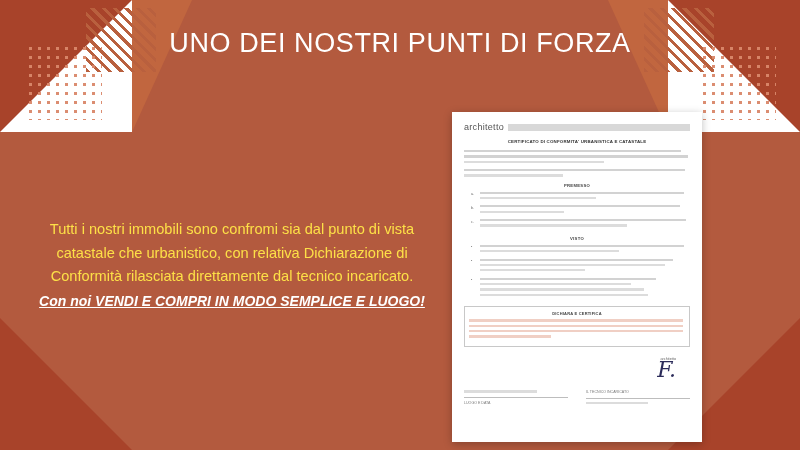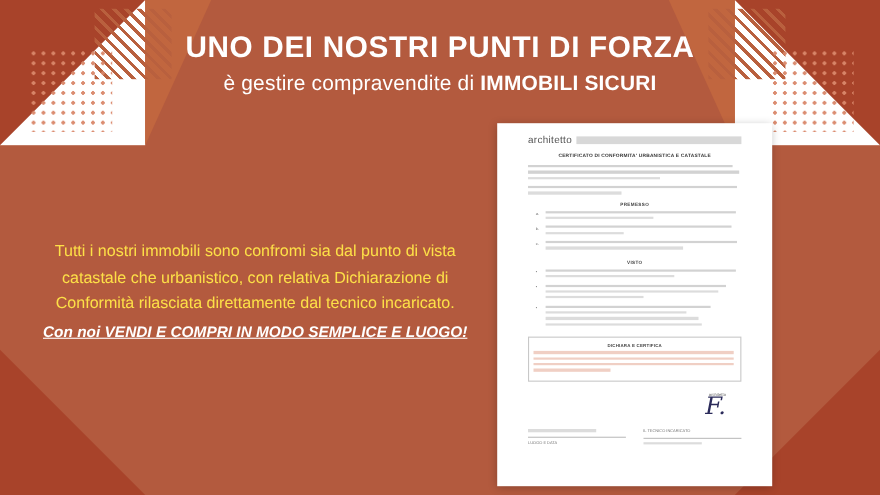--- a/index.html
+++ b/index.html
@@ -84,21 +84,21 @@
   
   .headings {
     position: absolute;
     top: 28px; left: 0; right: 0;
     text-align: center;
     z-index: 5;
   }
   .title {
     color: #ffffff;
     font-size: 27px;
-    font-weight: bold;
+    font-weight: normal;
     letter-spacing: .6px;
     line-height: 1.15;
   }
   .subtitle {
     color: #ffffff;
     font-size: 19px;
     font-weight: 400;
     margin-top: 7px;
     letter-spacing: .2px;
   }
@@ -132,21 +132,21 @@
 
   
   .doc {
     position: absolute;
     left: 452px;
     top: 112px;
     width: 250px;
     height: 330px;
     background: #ffffff;
     box-shadow: 0 2px 8px rgba(0,0,0,.25);
-    padding: 10px 28px;
+    padding: 10px 12px;
     z-index: 6;
     overflow: hidden;
   }
   .doc-header {
     display: flex;
     align-items: center;
     gap: 4px;
     margin-bottom: 7px;
   }
   .doc-logo {
@@ -257,23 +257,20 @@
   <div class="tri tr-tri1"></div>
   <div class="tri tr-tri2"></div>
   <div class="stripes tr"></div>
   <div class="dots tr"></div>
 
   <div class="tri bl-tri1"></div>
   <div class="tri br-tri1"></div>
 
   <div class="headings">
     <div class="title">UNO DEI NOSTRI PUNTI DI FORZA</div>
-    <div class="subtitle">
-      <span>è gestire compravendite di </span><b>IMMOBILI SICURI</b>
-    </div>
   </div>
 
   <div class="body-copy">Tutti i nostri immobili sono confromi sia dal punto di vista catastale che urbanistico, con relativa Dichiarazione di Conformità rilasciata direttamente dal tecnico incaricato.</div>
   <div class="cta">Con noi VENDI E COMPRI IN MODO SEMPLICE E LUOGO!</div>
 
   <div class="doc">
     <div class="doc-header">
       <div class="doc-logo">architetto</div>
       <div class="doc-logo-bar"></div>
     </div>

